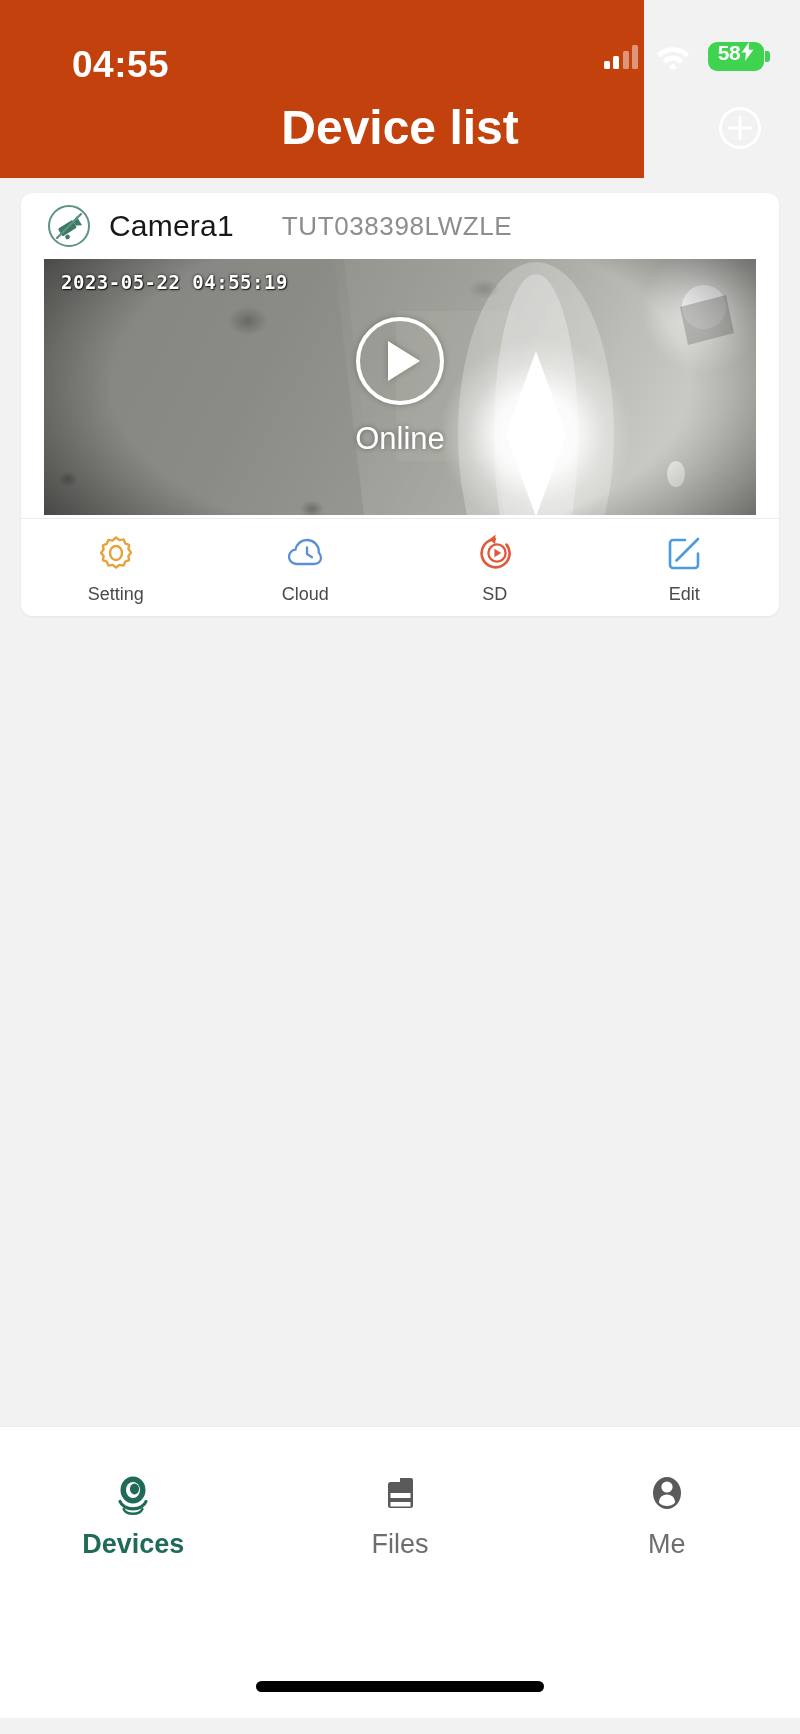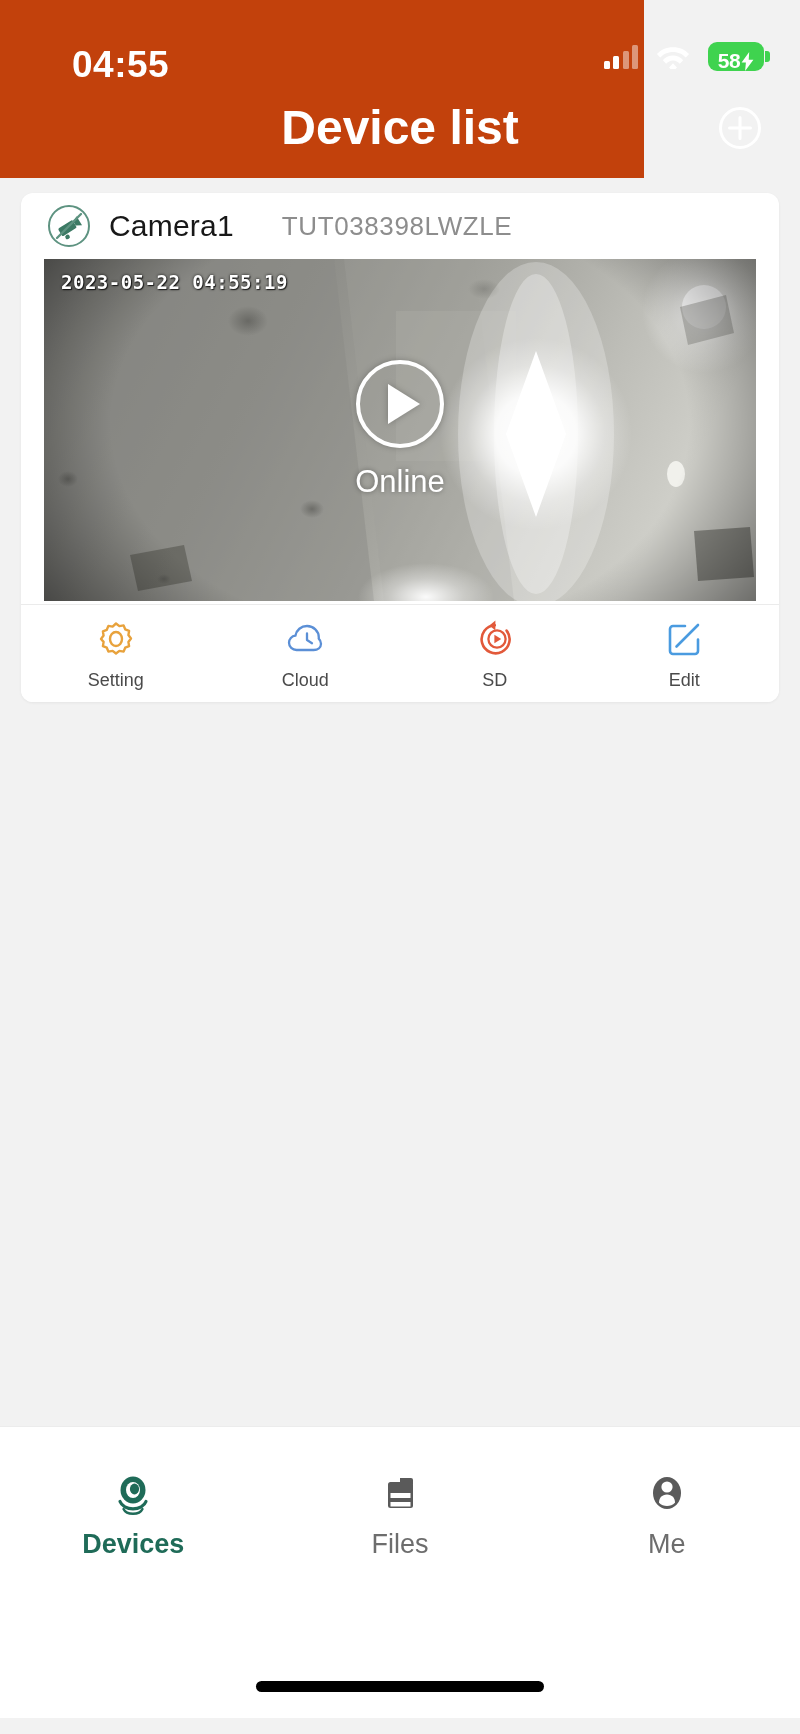--- a/index.html
+++ b/index.html
@@ -28,21 +28,21 @@
     display:flex; align-items:center; gap:18px;
   }
   .sig { display:flex; align-items:flex-end; gap:3.5px; height:24px; }
   .sig i { display:block; width:6px; background:#ffffff; border-radius:1.5px; }
   .sig i:nth-child(1){ height:8px; }
   .sig i:nth-child(2){ height:13px; }
   .sig i:nth-child(3){ height:18px; opacity:.45; }
   .sig i:nth-child(4){ height:24px; opacity:.45; }
   .wifi { width:34px; height:25px; }
   .batt {
-    position:relative; display:flex; align-items:flex-end;
+    position:relative; display:flex; align-items:flex-start;
     width:56px; height:29px; background:#3fd34f; border-radius:9px;
     justify-content:center;
   }
   .batt::after{
     content:""; position:absolute; right:-6px; top:9px;
     width:5px; height:11px; background:#3fd34f;
     border-radius:0 3px 3px 0;
   }
   .batt-num {
     font-size:21px; font-weight:700; color:#ffffff; line-height:1;
@@ -77,21 +77,21 @@
   }
   .dev-name {
     font-size:30px; color:#181818; font-weight:400; letter-spacing:.2px;
   }
   .dev-id {
     font-size:26px; color:#8d8d8d; margin-left:48px; letter-spacing:.6px;
   }
 
   
   .video {
-    position:relative; margin:0 23px; height:342px;
+    position:relative; margin:0 23px; height:256px;
     background:#2a2a28; overflow:hidden;padding-left:40px;
   }
   .video-img { position:absolute; inset:0; }
   .vignette {
     position:absolute; inset:0;
     background:
       radial-gradient(ellipse 78% 118% at 50% 48%, rgba(0,0,0,0) 52%, rgba(0,0,0,.55) 82%, rgba(0,0,0,.92) 100%);
   }
   .ts {
     position:absolute; left:17px; top:12px; z-index:4;

